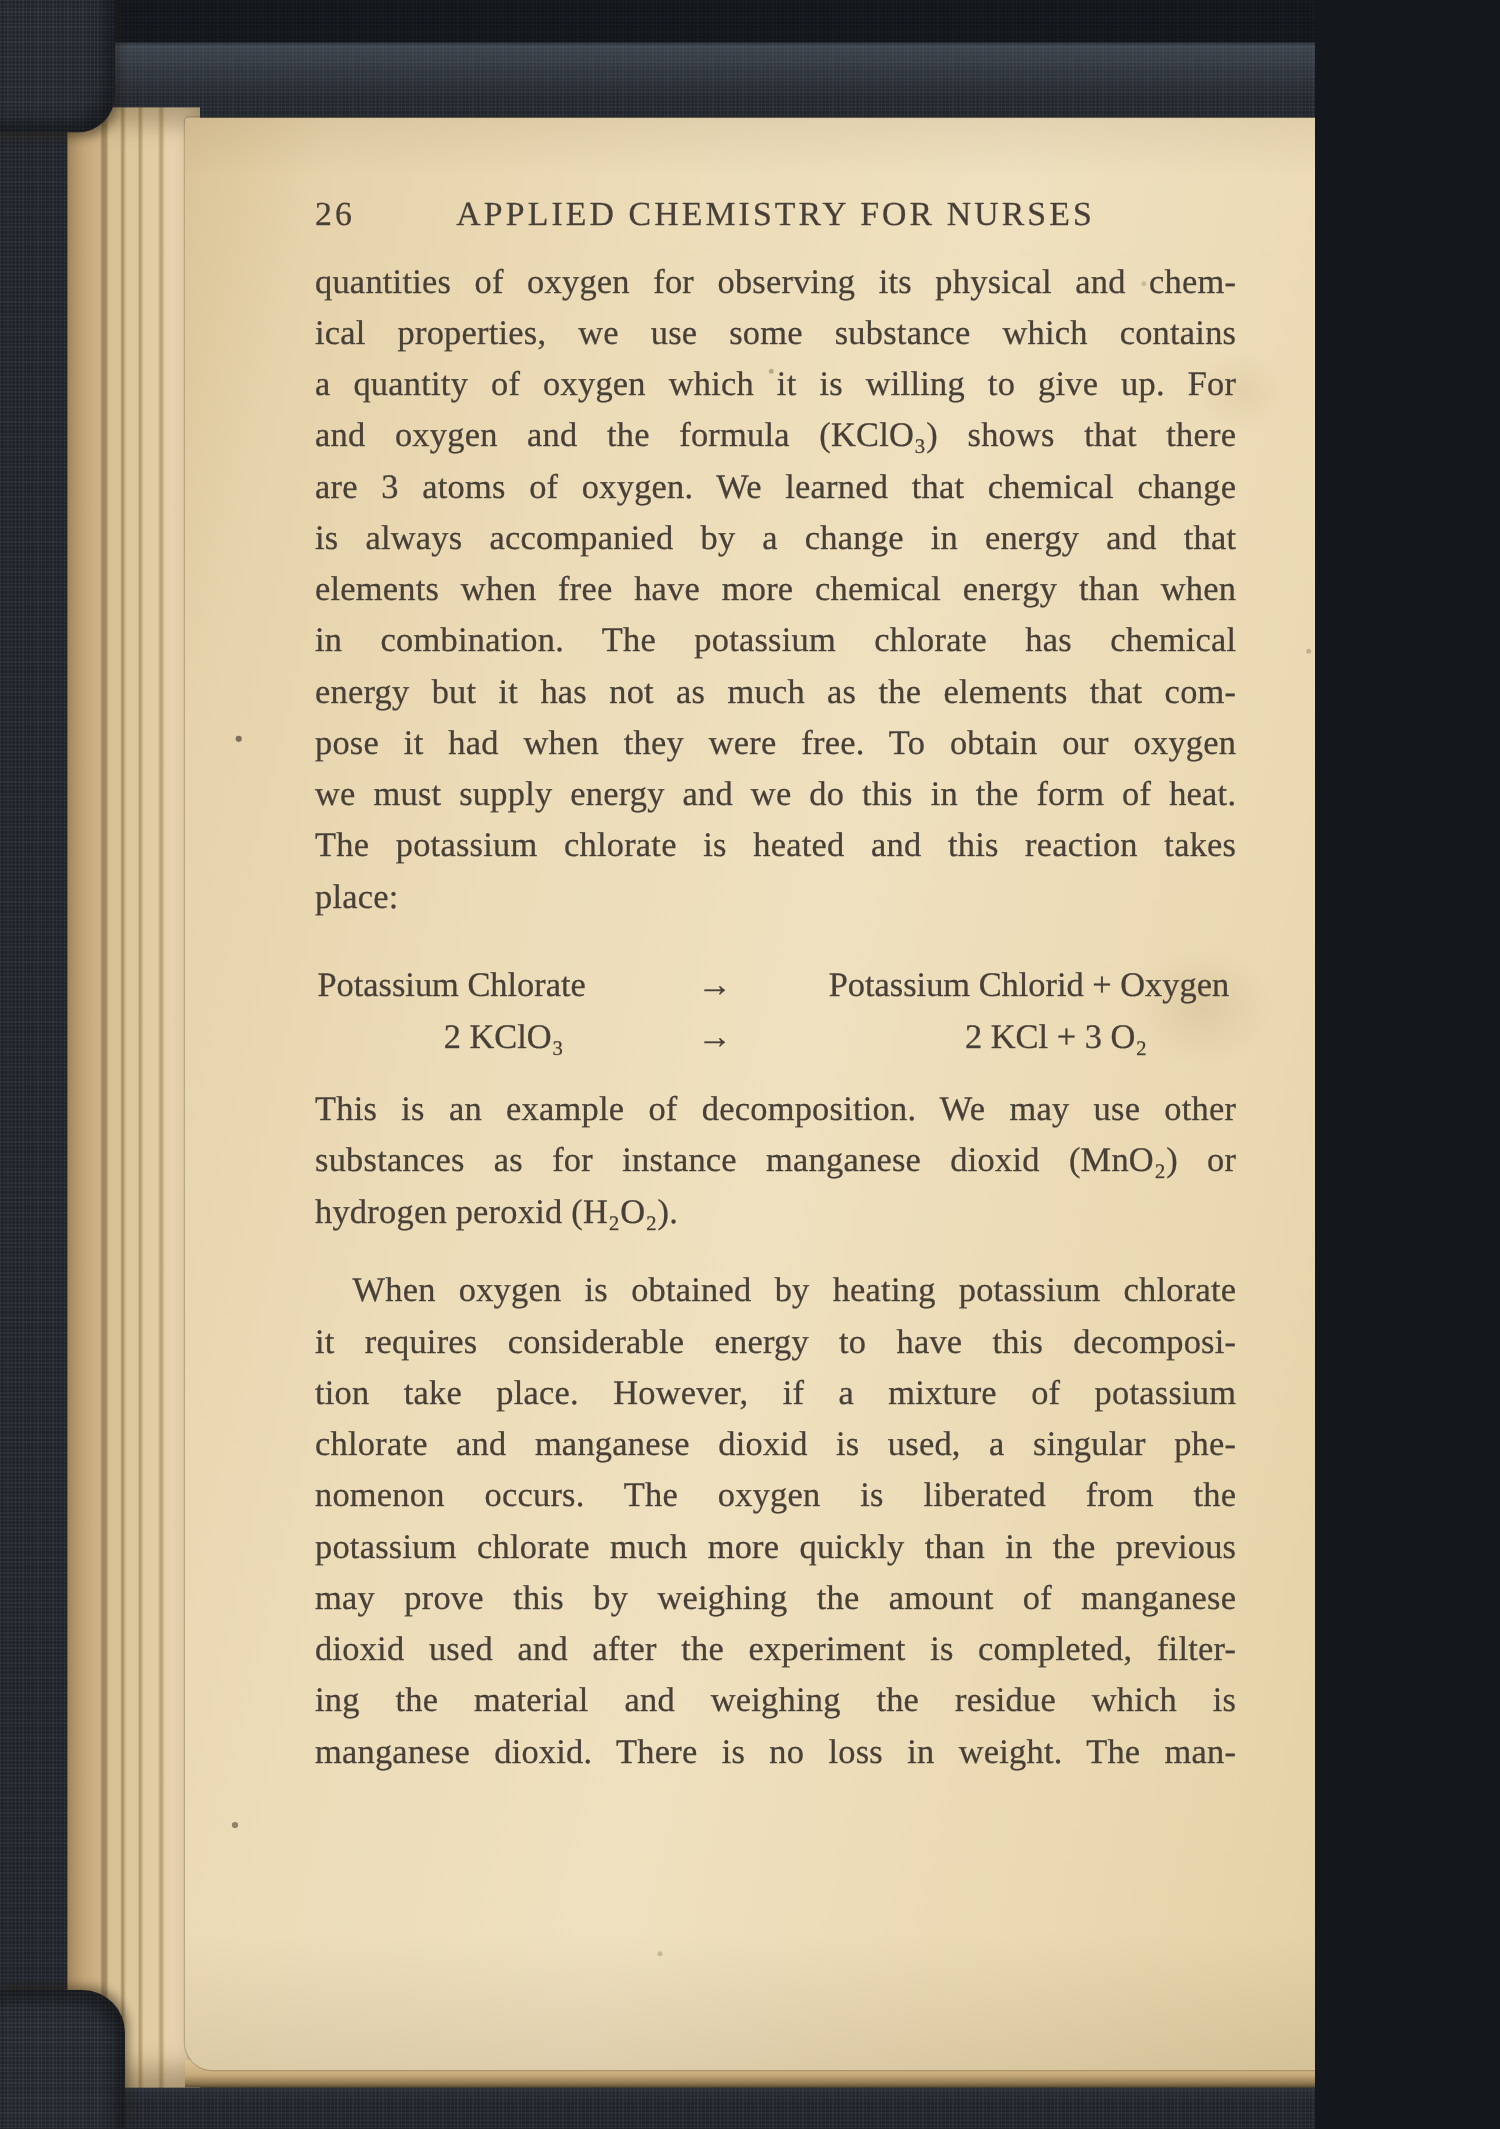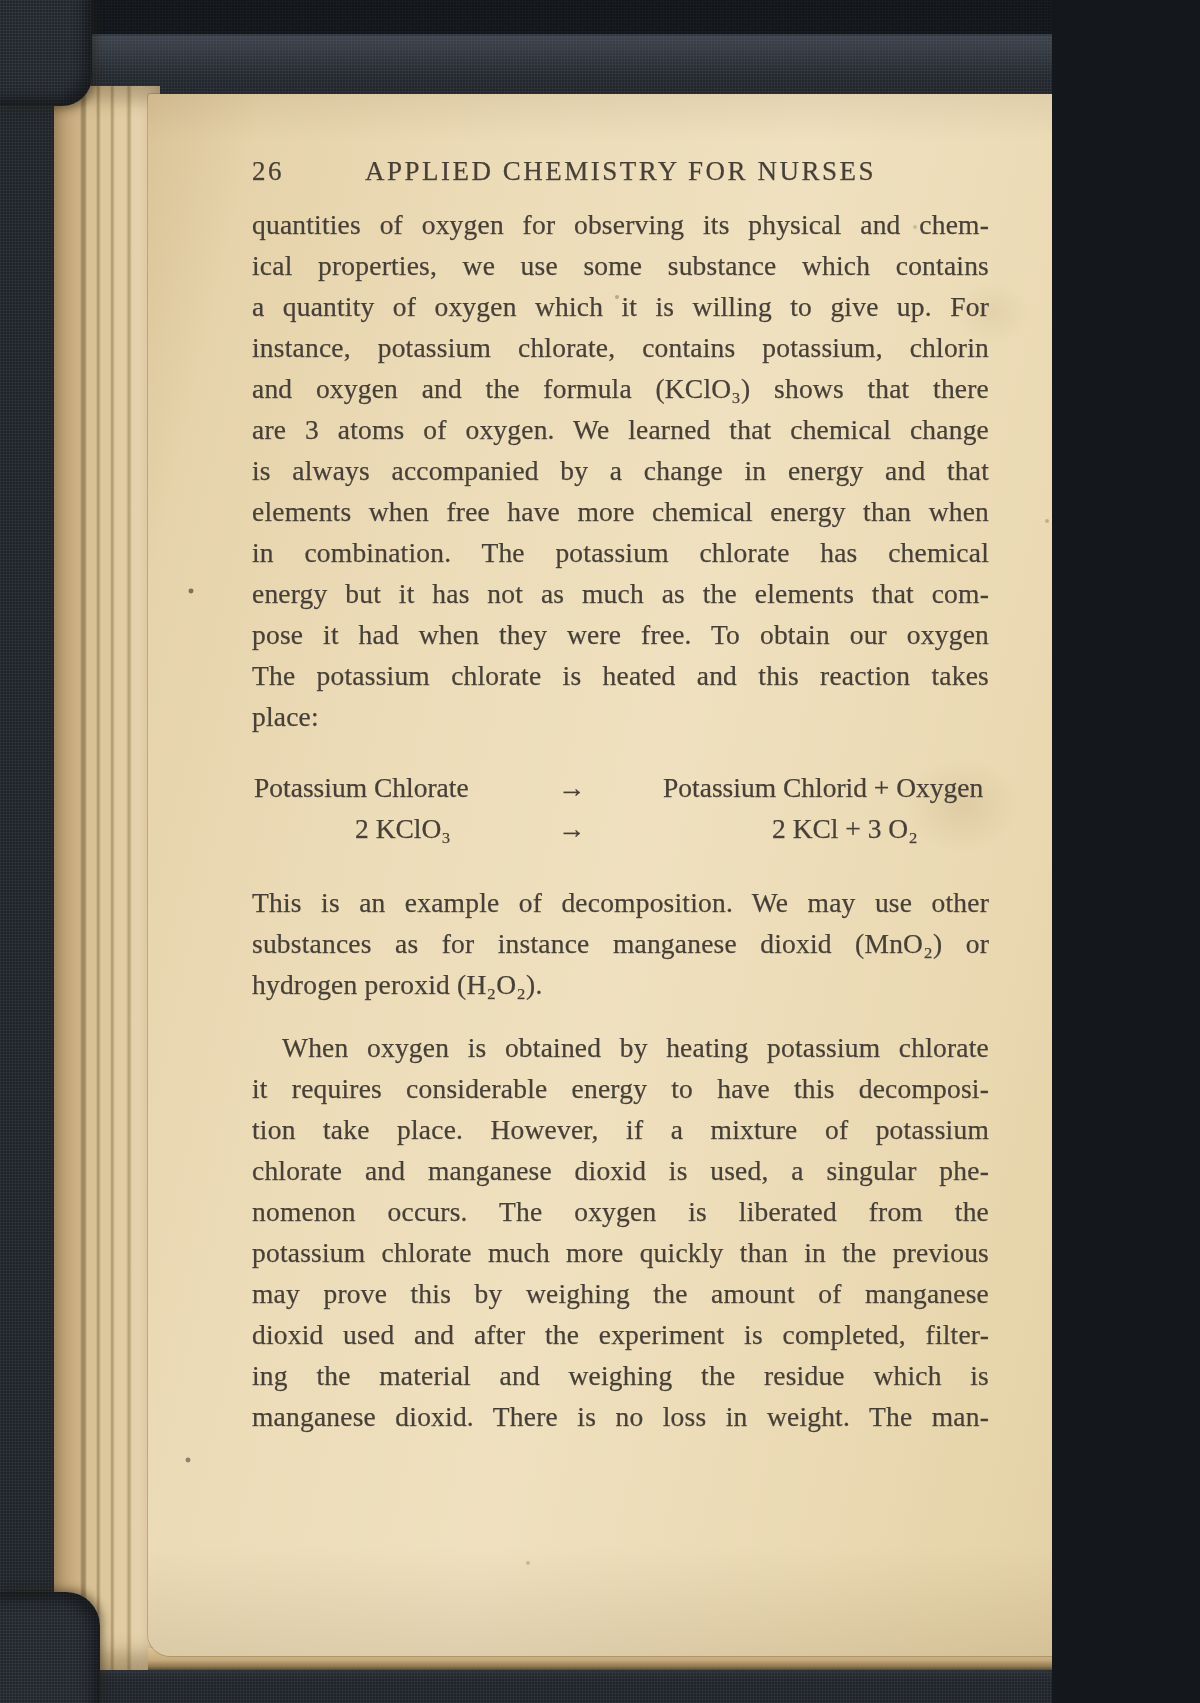--- a/index.html
+++ b/index.html
@@ -71,21 +71,21 @@
       527px 1562px 0 1px rgba(140,122,92,0.38),
       914px 226px 0 1px rgba(150,130,95,0.38);}
   
   .text-block{left:252px;top:156px;width:737px;color:#474038;
     -webkit-text-stroke:0.25px rgba(71,64,56,0.85);}
   .header-row{position:relative;height:34px;font-size:27px;letter-spacing:2.5px;}
   .page-num{position:absolute;left:0;top:0;}
   .header-title{text-align:center;}
   .para{font-size:27.5px;line-height:41px;letter-spacing:0.2px;}
   .p1{margin-top:14px;}
-  .p2{margin-top:33px;}
+  .p2{margin-top:17px;}
   .p3{margin-top:22px;}
   .line{text-align:justify;text-align-last:justify;white-space:normal;}
   .line.left-line{text-align:left;text-align-last:left;}
   .line.indent{text-indent:30px;}
   .equation{margin-top:30px;font-size:27.5px;}
   .eq-row{position:relative;height:41px;line-height:41px;}
   .eq-row > span{position:absolute;top:0;white-space:nowrap;}
   .eq-r1-left{left:2px;}
   .eq-arrow{left:306px;}
   .eq-r1-right{left:411px;}
@@ -123,28 +123,28 @@
 
     <div class="header-row">
       <span class="page-num">26</span>
       <div class="header-title">APPLIED CHEMISTRY FOR NURSES</div>
     </div>
 
     <div class="para p1">
       <div class="line">quantities of oxygen for observing its physical and chem-</div>
       <div class="line">ical properties, we use some substance which contains</div>
       <div class="line">a quantity of oxygen which it is willing to give up. For</div>
-      <div class="line">instance, potassium chlorate, contains potassium, chlorin</div>
       <div class="line">and oxygen and the formula (KClO₃) shows that there</div>
       <div class="line">are 3 atoms of oxygen. We learned that chemical change</div>
       <div class="line">is always accompanied by a change in energy and that</div>
       <div class="line">elements when free have more chemical energy than when</div>
       <div class="line">in combination. The potassium chlorate has chemical</div>
       <div class="line">energy but it has not as much as the elements that com-</div>
       <div class="line">pose it had when they were free. To obtain our oxygen</div>
+      <div class="line">we must supply energy and we do this in the form of heat.</div>
       <div class="line">The potassium chlorate is heated and this reaction takes</div>
       <div class="line left-line">place:</div>
     </div>
 
     <div class="equation">
       <div class="eq-row">
         <span class="eq-r1-left">Potassium Chlorate</span>
         <span class="eq-arrow">→</span>
         <span class="eq-r1-right">Potassium Chlorid + Oxygen</span>
       </div>

